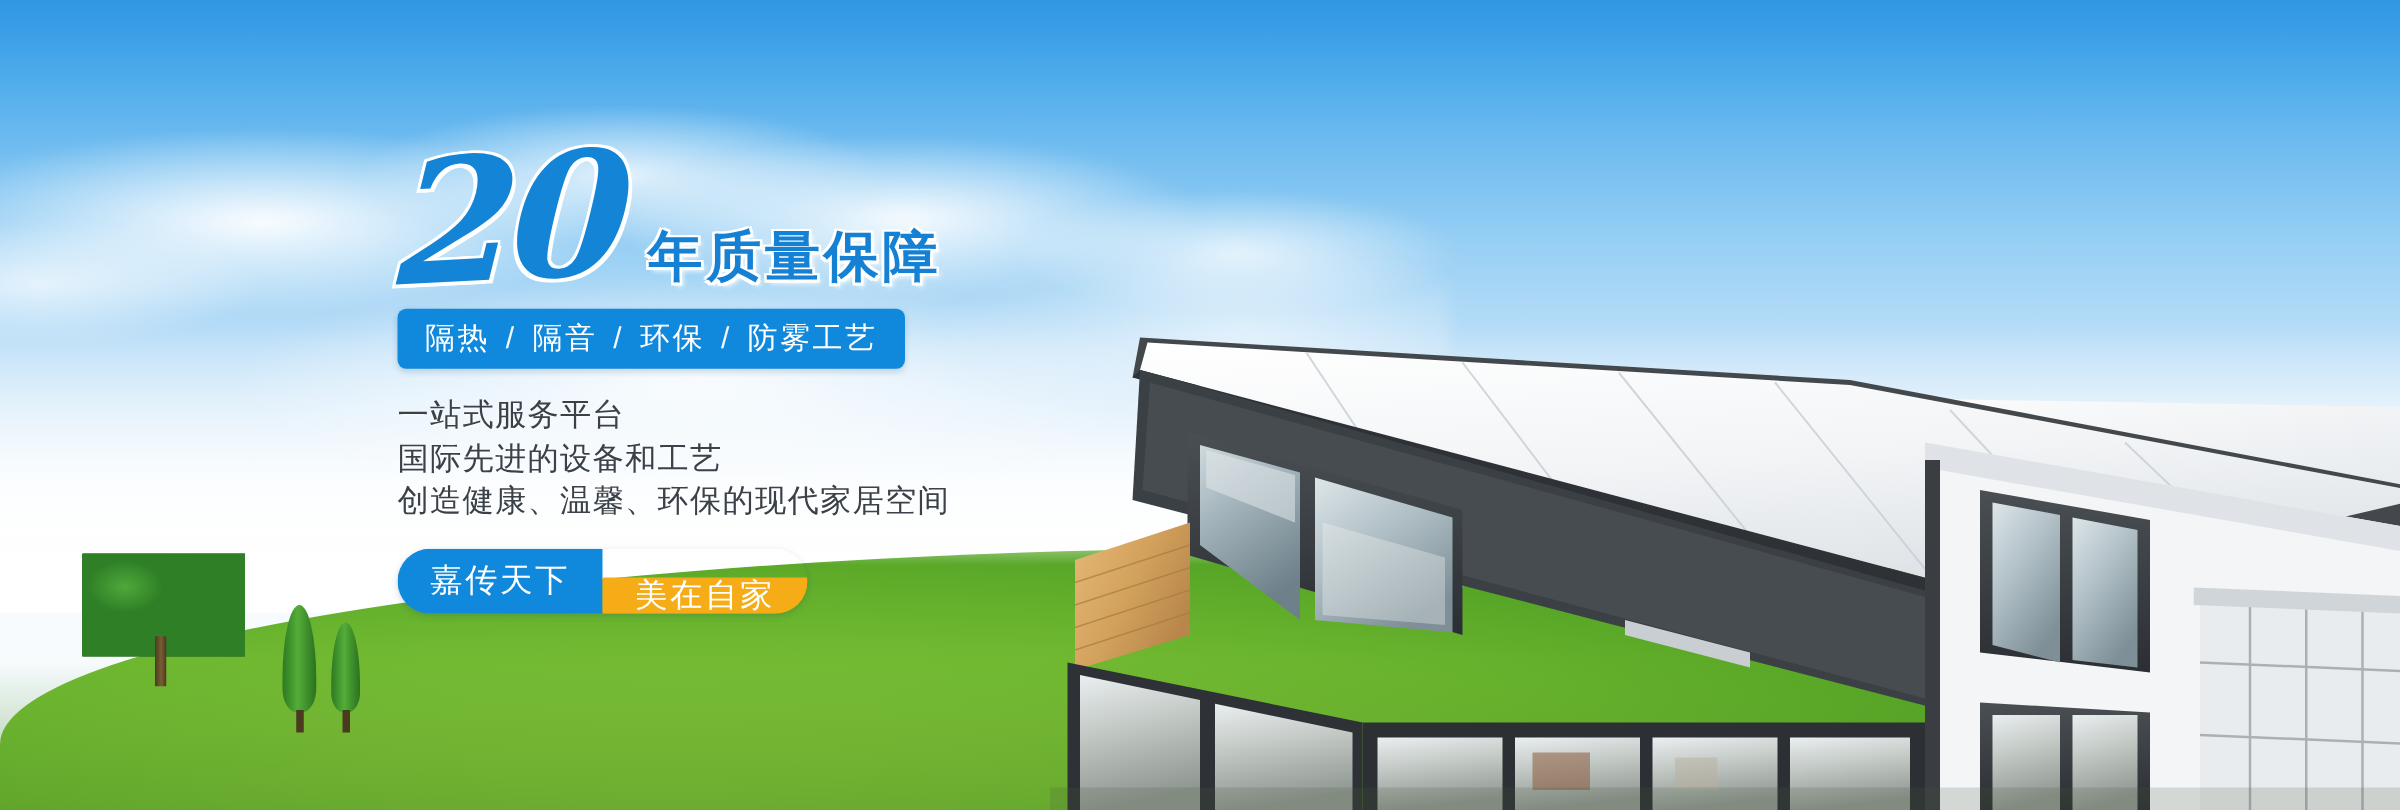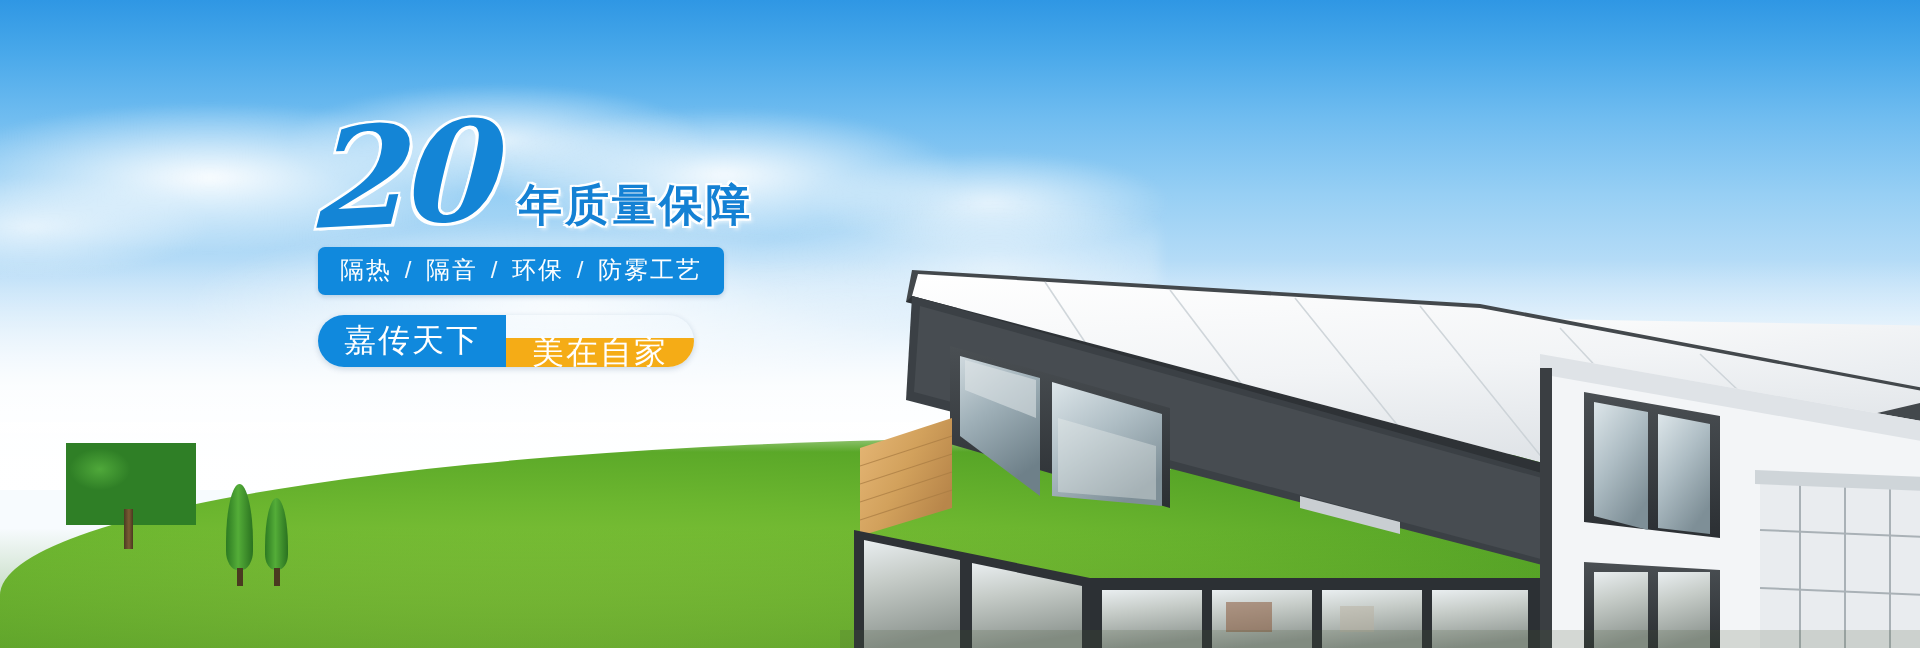--- a/index.html
+++ b/index.html
@@ -187,21 +187,21 @@
     display: inline-flex;
     height: 52px;
     border-radius: 26px;
     overflow: hidden;
     box-shadow: 0 2px 6px rgba(0,50,100,.18);
   }
   #slogan .half {
     display: flex; align-items: center; justify-content: center;
     padding: 0 26px;
     color: #fff;
-    font-size: 32px;
+    font-size: 26px;
     letter-spacing: 2px;
     white-space: nowrap;
   }
   #slogan .blue { background: #1089dd; }
   #slogan .orange { background: #f5ac16; margin-top: 23px; }
 </style>
 </head>
 <body>
 
 <div id="banner">
@@ -355,20 +355,25 @@
     <div id="feature-bar">
       <span>隔热</span>
       <span class="sep">/</span>
       <span>隔音</span>
       <span class="sep">/</span>
       <span>环保</span>
       <span class="sep">/</span>
       <span>防雾工艺</span>
     </div>
 
+    <div id="desc">
+      <div>一站式服务平台</div>
+      <div>国际先进的设备和工艺</div>
+      <div>创造健康、温馨、环保的现代家居空间</div>
+    </div>
 
     <div id="slogan">
       <div class="half blue">嘉传天下</div>
       <div class="half orange">美在自家</div>
     </div>
 
   </div>
 </div>
 
 </body></html>

